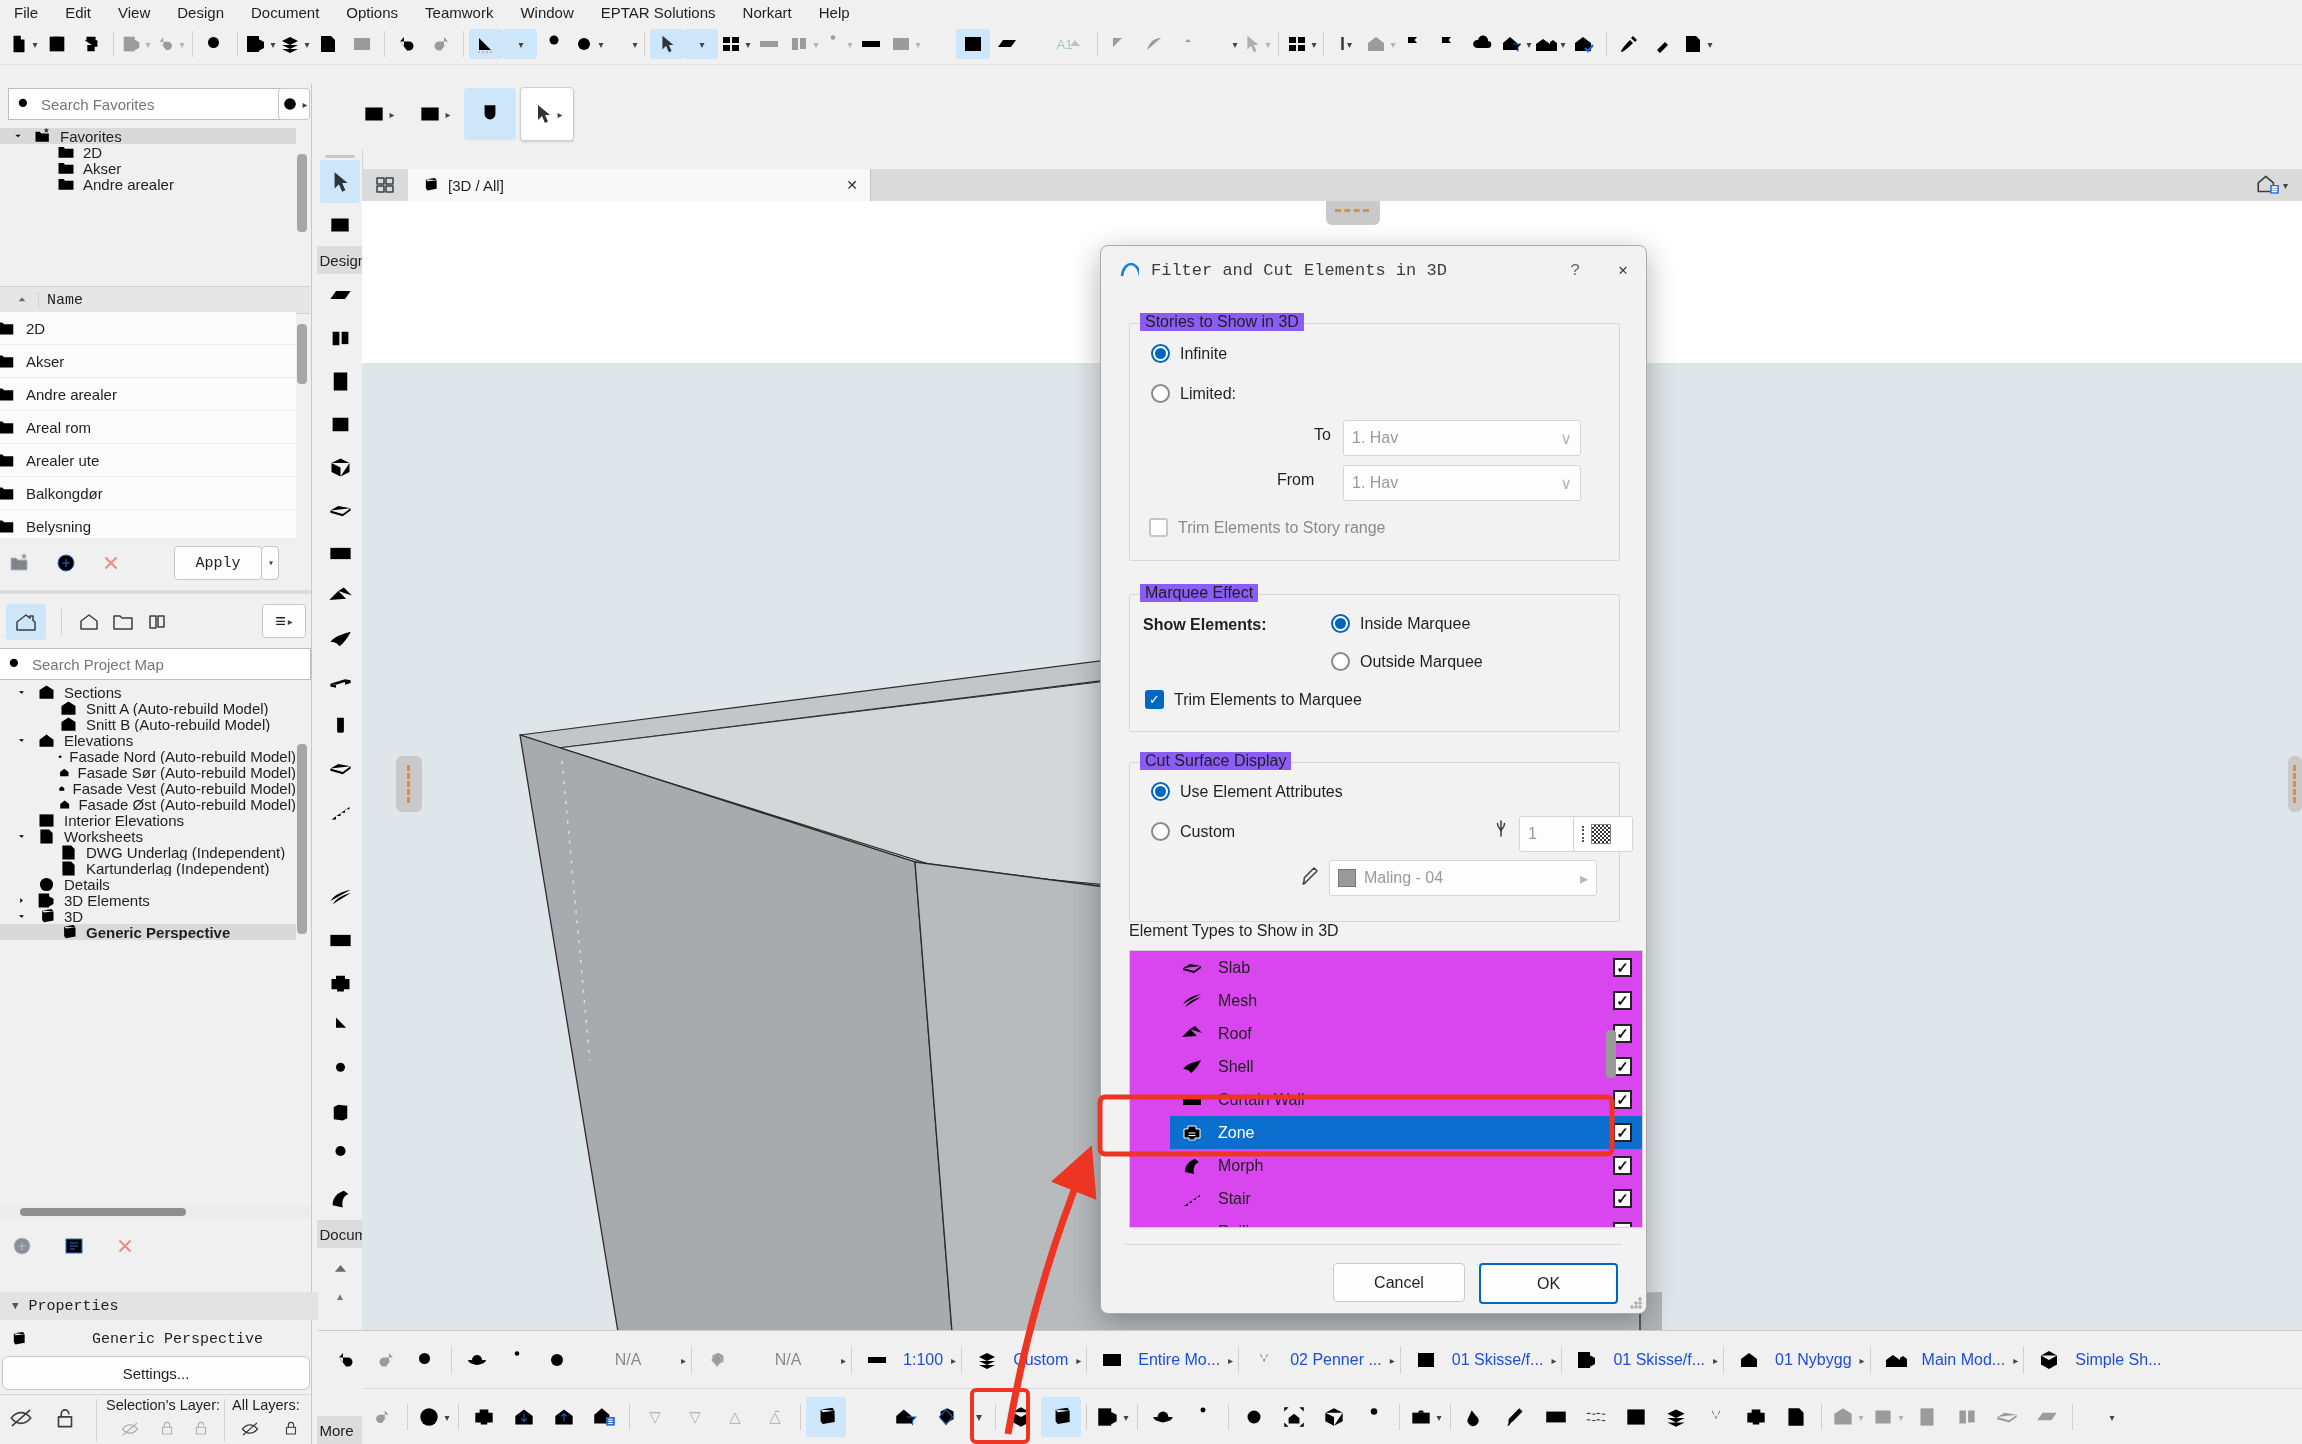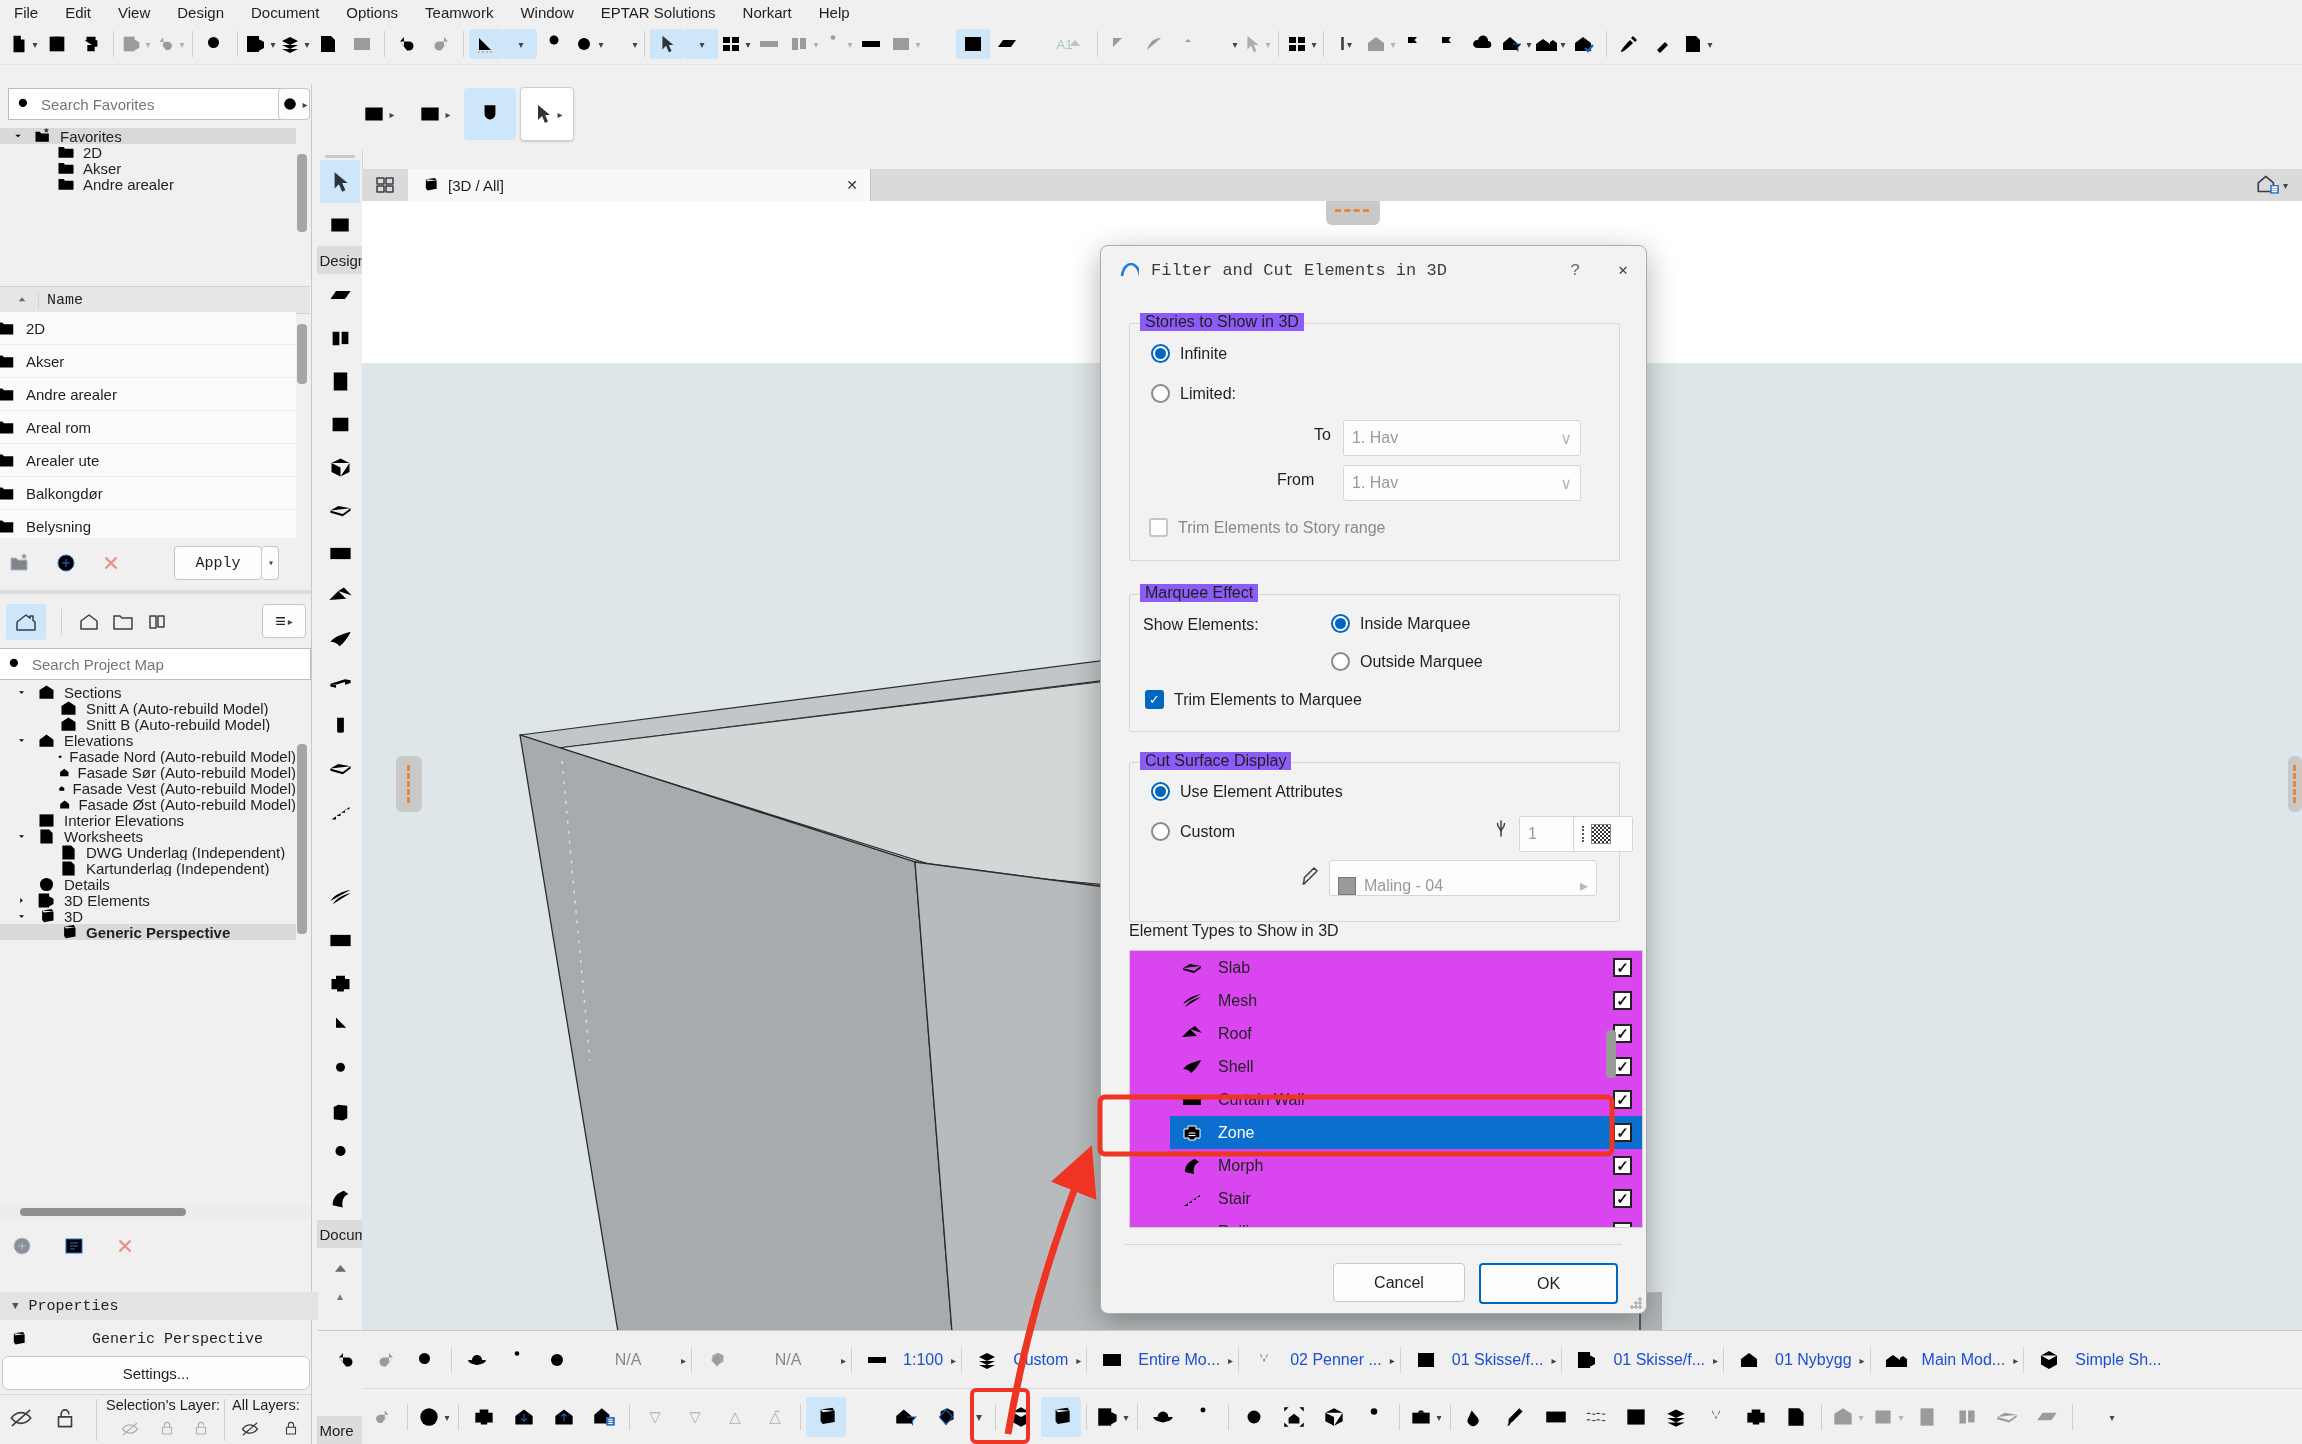--- a/index.html
+++ b/index.html
@@ -1238,21 +1238,21 @@
         <span style="color:#b8b8b8;">∨</span>
     </div>
     <div class="dlgrow graytxt" style="left:48px;top:272px;">
         <span class="chk dis2"></span>
         <span>Trim Elements to Story range</span>
       </div>
 
     <div class="grp" style="top:348px;height:136px;">
       <span class="grplbl">Marquee Effect</span>
     </div>
-    <div class="dlgrow" style="left:42px;top:370px;">
+    <div class="dlgrow" style="left:42px;top:370px;font-weight:bold;">
         <span>Show Elements:</span>
       </div>
     <div class="dlgrow" style="left:230px;top:368px;">
         <span class="radio on"></span>
         <span>Inside Marquee</span>
       </div>
     <div class="dlgrow" style="left:230px;top:406px;">
         <span class="radio"></span>
         <span>Outside Marquee</span>
       </div>
@@ -1282,21 +1282,21 @@
       </div>
     <div class="combo" style="position:absolute;left:472px;top:570px;width:42px;gap:4px;">
       <span style="width:3px;height:16px;border-left:2px dotted #555;"></span>
       <span style="width:18px;height:18px;background:repeating-conic-gradient(#333 0 25%,#fff 0 50%) 0 0/4px 4px;border:1px solid #888;"></span>
     </div>
     <span class="ic" style="position:absolute;left:198px;top:618px;">
         <svg width="24" height="24">
           <use href="#i-brush"></use>
         </svg>
       </span>
-    <div class="combo" style="position:absolute;left:228px;top:614px;width:250px;align-items:flex-end;">
+    <div class="combo" style="position:absolute;left:228px;top:614px;width:250px;">
       <span style="width:16px;height:16px;background:#9a9a9a;border:1px solid #777;"></span>
       <span style="flex:1;">Maling - 04</span>
         <span style="color:#b8b8b8;">▸</span>
     </div>
 
     <div class="abs" style="left:28px;top:676px;font-size:16px;position:absolute;">Element Types to Show in 3D</div>
     <div style="position:absolute;left:28px;top:704px;width:472px;height:276px;background:#d946ef;border:1px solid #cfcfcf;overflow:hidden;padding-left:40px;">
       <div class="elrow">
           <svg width="24" height="24">
             <use href="#i-slab"></use>

